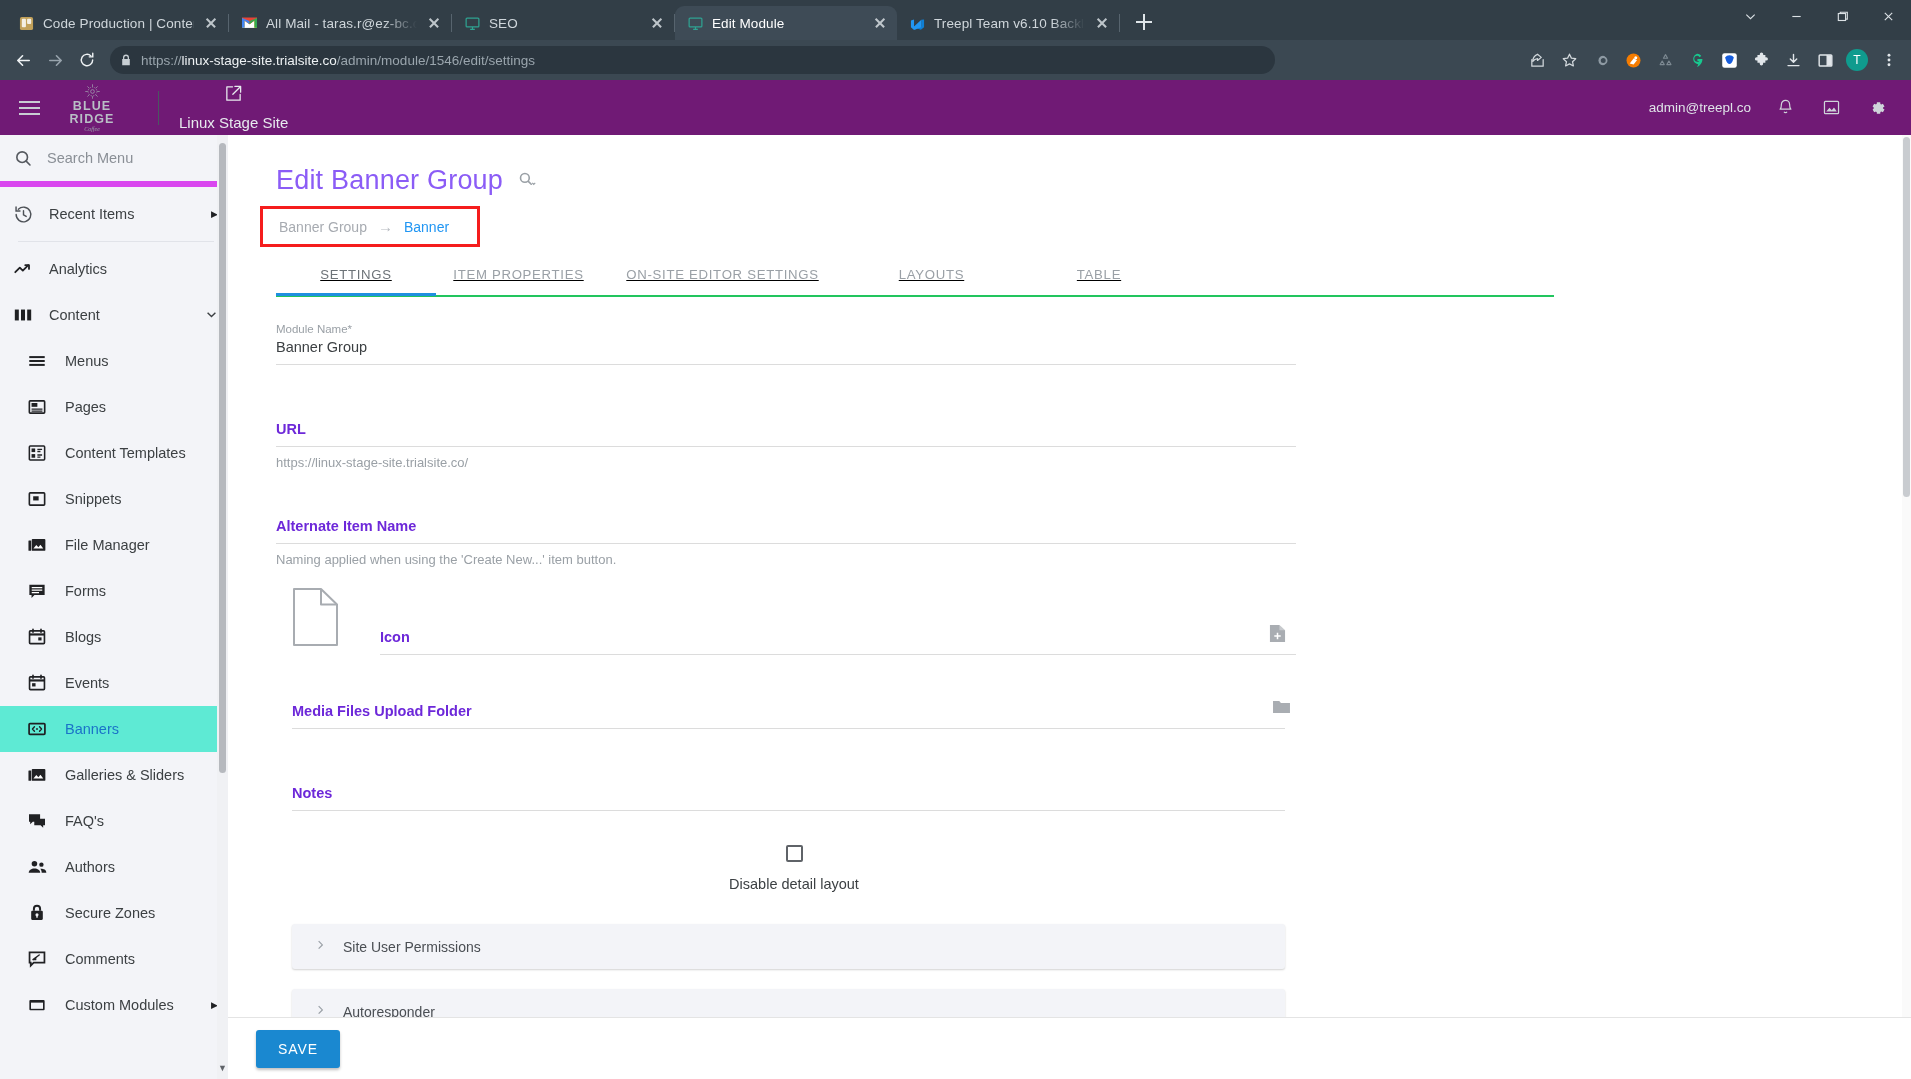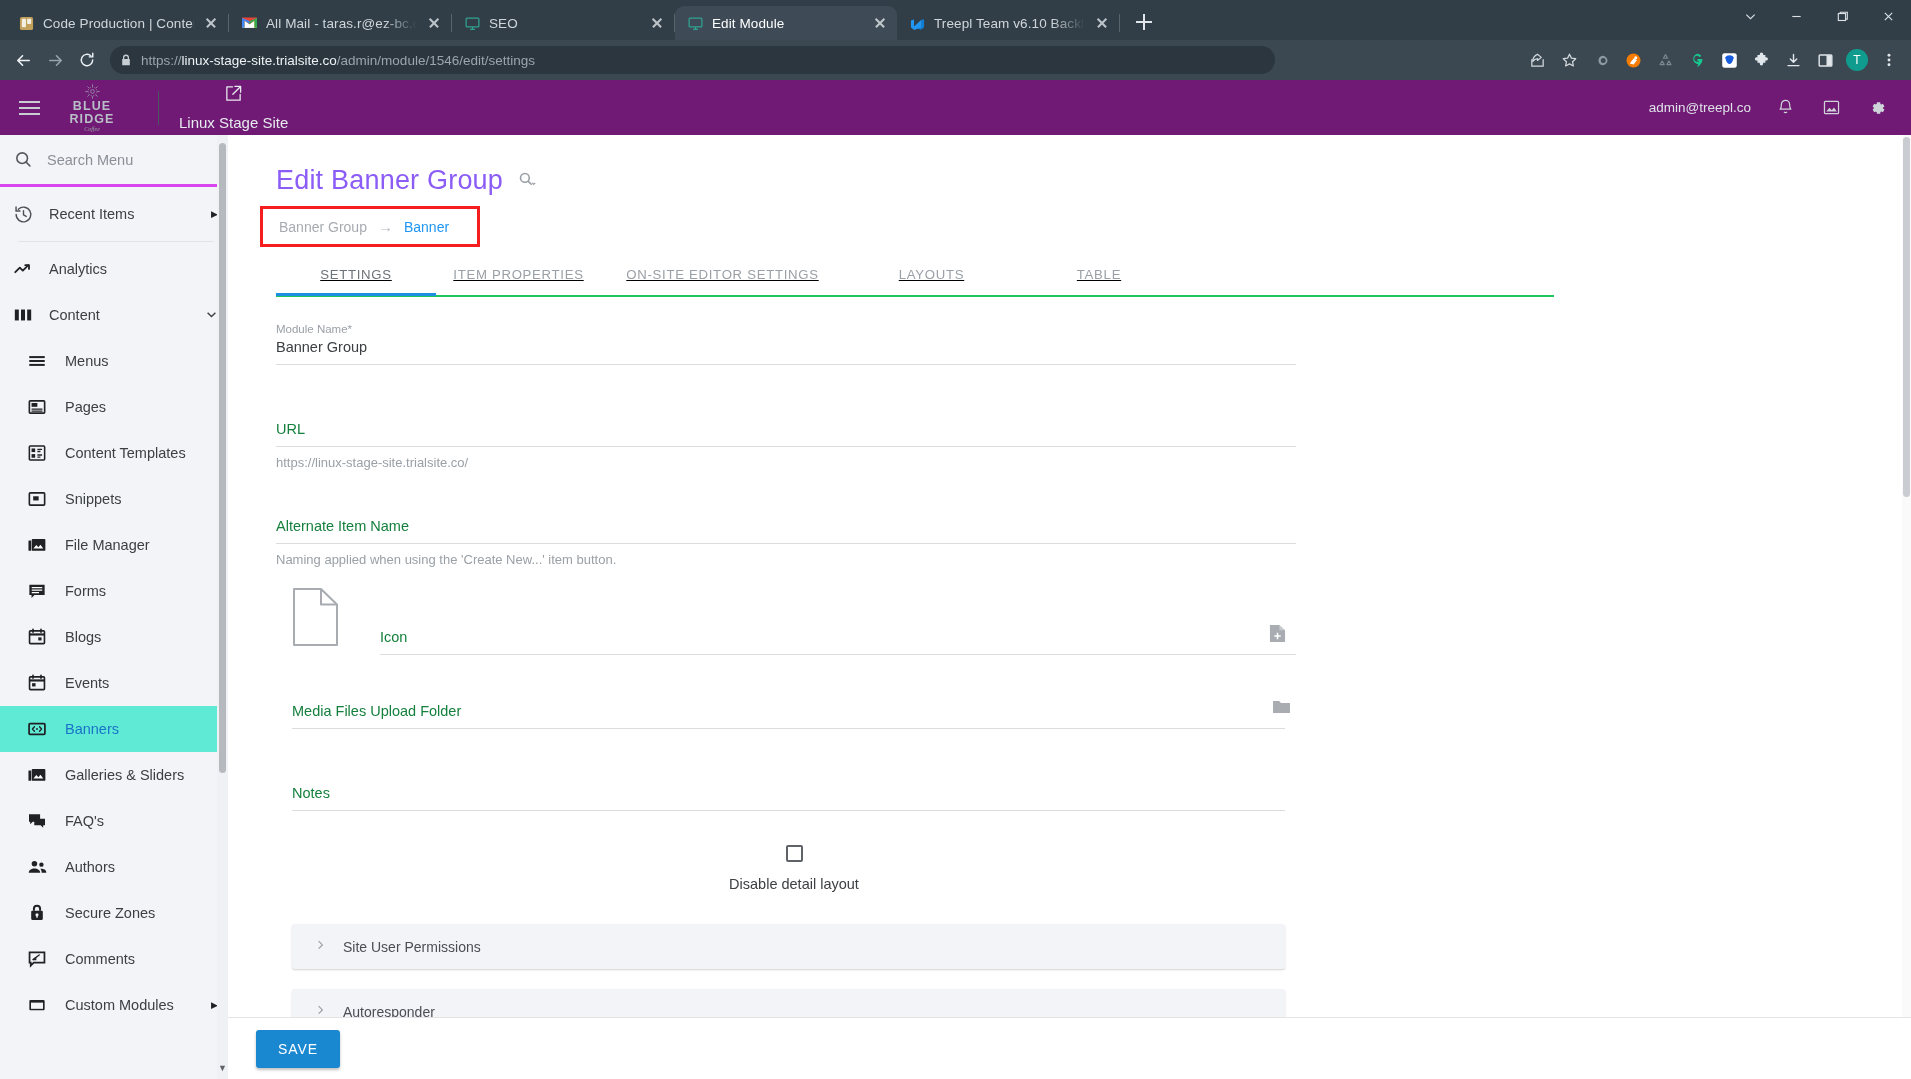--- a/index.html
+++ b/index.html
@@ -93,21 +93,21 @@
   .ab-icon { width: 24px; height: 24px; display: flex; align-items: center; justify-content: center; color: #cfd4da; }
 
   .body-row { flex: 1 1 auto; display: flex; min-height: 0; }
 
   
   .sidebar {
     width: 228px; flex: 0 0 228px; background: #f3f4f8; position: relative;
     display: flex; flex-direction: column; min-height: 0;
   }
   .search-row { height: 52px; display: flex; align-items: center; gap: 14px; padding: 0 14px;
-    border-bottom: 3px solid #d946ef; flex: 0 0 52px;}
+    border-bottom: 6px solid #d946ef; flex: 0 0 52px;}
   .search-row .sicon { color: #55595f; display:flex; }
   .search-row input {
     border: 0; background: transparent; outline: none; font-size: 14.5px;
     color: #3c4043; width: 100%; font-family: "Liberation Sans", sans-serif;
   }
   .search-row input::placeholder { color: #8a8f96; }
   .menu-scroll { flex: 1 1 auto; overflow: hidden; position: relative; }
   .mi {
     height: 46px; display: flex; align-items: center; gap: 0; padding: 0 10px 0 13px;
     font-size: 14.5px; color: #3c4043; position: relative;
@@ -157,21 +157,21 @@
   .ptab.active { color: #6d7378; }
   .ptab.active::after {
     content: ""; position: absolute; left: 0; right: 0; bottom: -1px; height: 3px; background: #1f8fe0;
   }
 
   .form { max-width: 1020px; padding-top: 26px; }
   .field { position: relative; margin-bottom: 0; }
   .flabel-sm { font-size: 11.5px; color: #9aa0a6; }
   .fval { font-size: 14.5px; color: #3c4043; padding: 4px 0 9px 0; }
   .fline { height: 1px; background: #dcdcdc; }
-  .fplace { font-size: 14.5px; color: #15803d; padding: 24px 0 9px 0; }
+  .fplace { font-size: 14.5px; color: #6d28d9; padding: 24px 0 9px 0; font-weight: bold; }
   .fhint { font-size: 13px; color: #9aa0a6; padding-top: 8px; }
   .spacer-32 { height: 32px; }
   .spacer-24 { height: 24px; }
 
   .icon-row { display: flex; align-items: flex-end; gap: 0; padding-top: 20px; }
   .doc-thumb {
     width: 47px; height: 60px; margin-left: 16px; margin-bottom: 8px;
   }
   .icon-field { flex: 1 1 auto; margin-left: 41px; position: relative; }
   .field-trail-ic { position: absolute; right: 10px; bottom: 8px; color: #a9adb2; }

